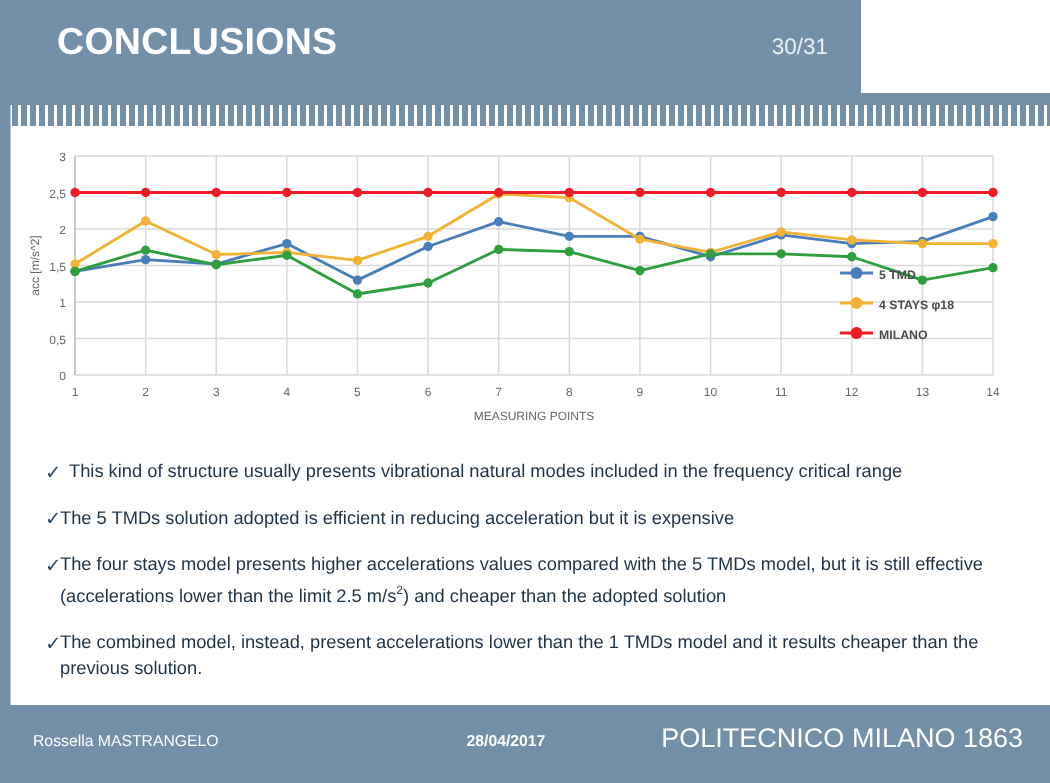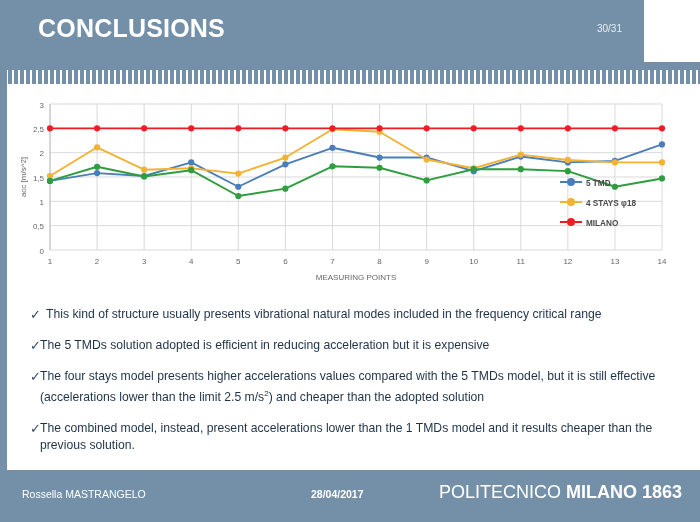--- a/index.html
+++ b/index.html
@@ -22,36 +22,36 @@
     position: absolute;
     left: 0; top: 0;
     width: 7px; height: 522px;
     background: #7390a8;
     z-index: 5;
   }
   
   .header {
     position: absolute;
     left: 0; top: 0;
-    width: 644px; height: 62px;
+    width: 574px; height: 62px;
     background: #7390a8;
   }
   .header-title {
     position: absolute;
     left: 38px; top: 14px;
     color: #ffffff;
     font-size: 25px;
     font-weight: bold;
     letter-spacing: 0.2px;
   }
   .header-page {
     position: absolute;
     right: 22px; top: 23px;
     color: #e9eef3;
-    font-size: 10px;
+    font-size: 15px;
   }
   
   .comb-band {
     position: absolute;
     left: 0; top: 62px;
     width: 700px; height: 22px;
     background: #7390a8;
     overflow: hidden;
   }
   .comb-teeth {
@@ -155,21 +155,21 @@
     font-size: 10.5px;
     font-weight: bold;
   }
   .footer-brand {
     position: absolute;
     right: 18px; top: 12px;
     color: #ffffff;
     font-size: 18px;
   }
   .footer-brand b { font-weight: normal; }
-  .footer-brand span { font-weight: bold; }
+  .footer-brand span { font-weight: normal; }
 </style>
 </head>
 <body>
 
 <div id="slide">
 
   <div class="left-strip"></div>
 
   <div class="header">
     <div class="header-title">CONCLUSIONS</div>

